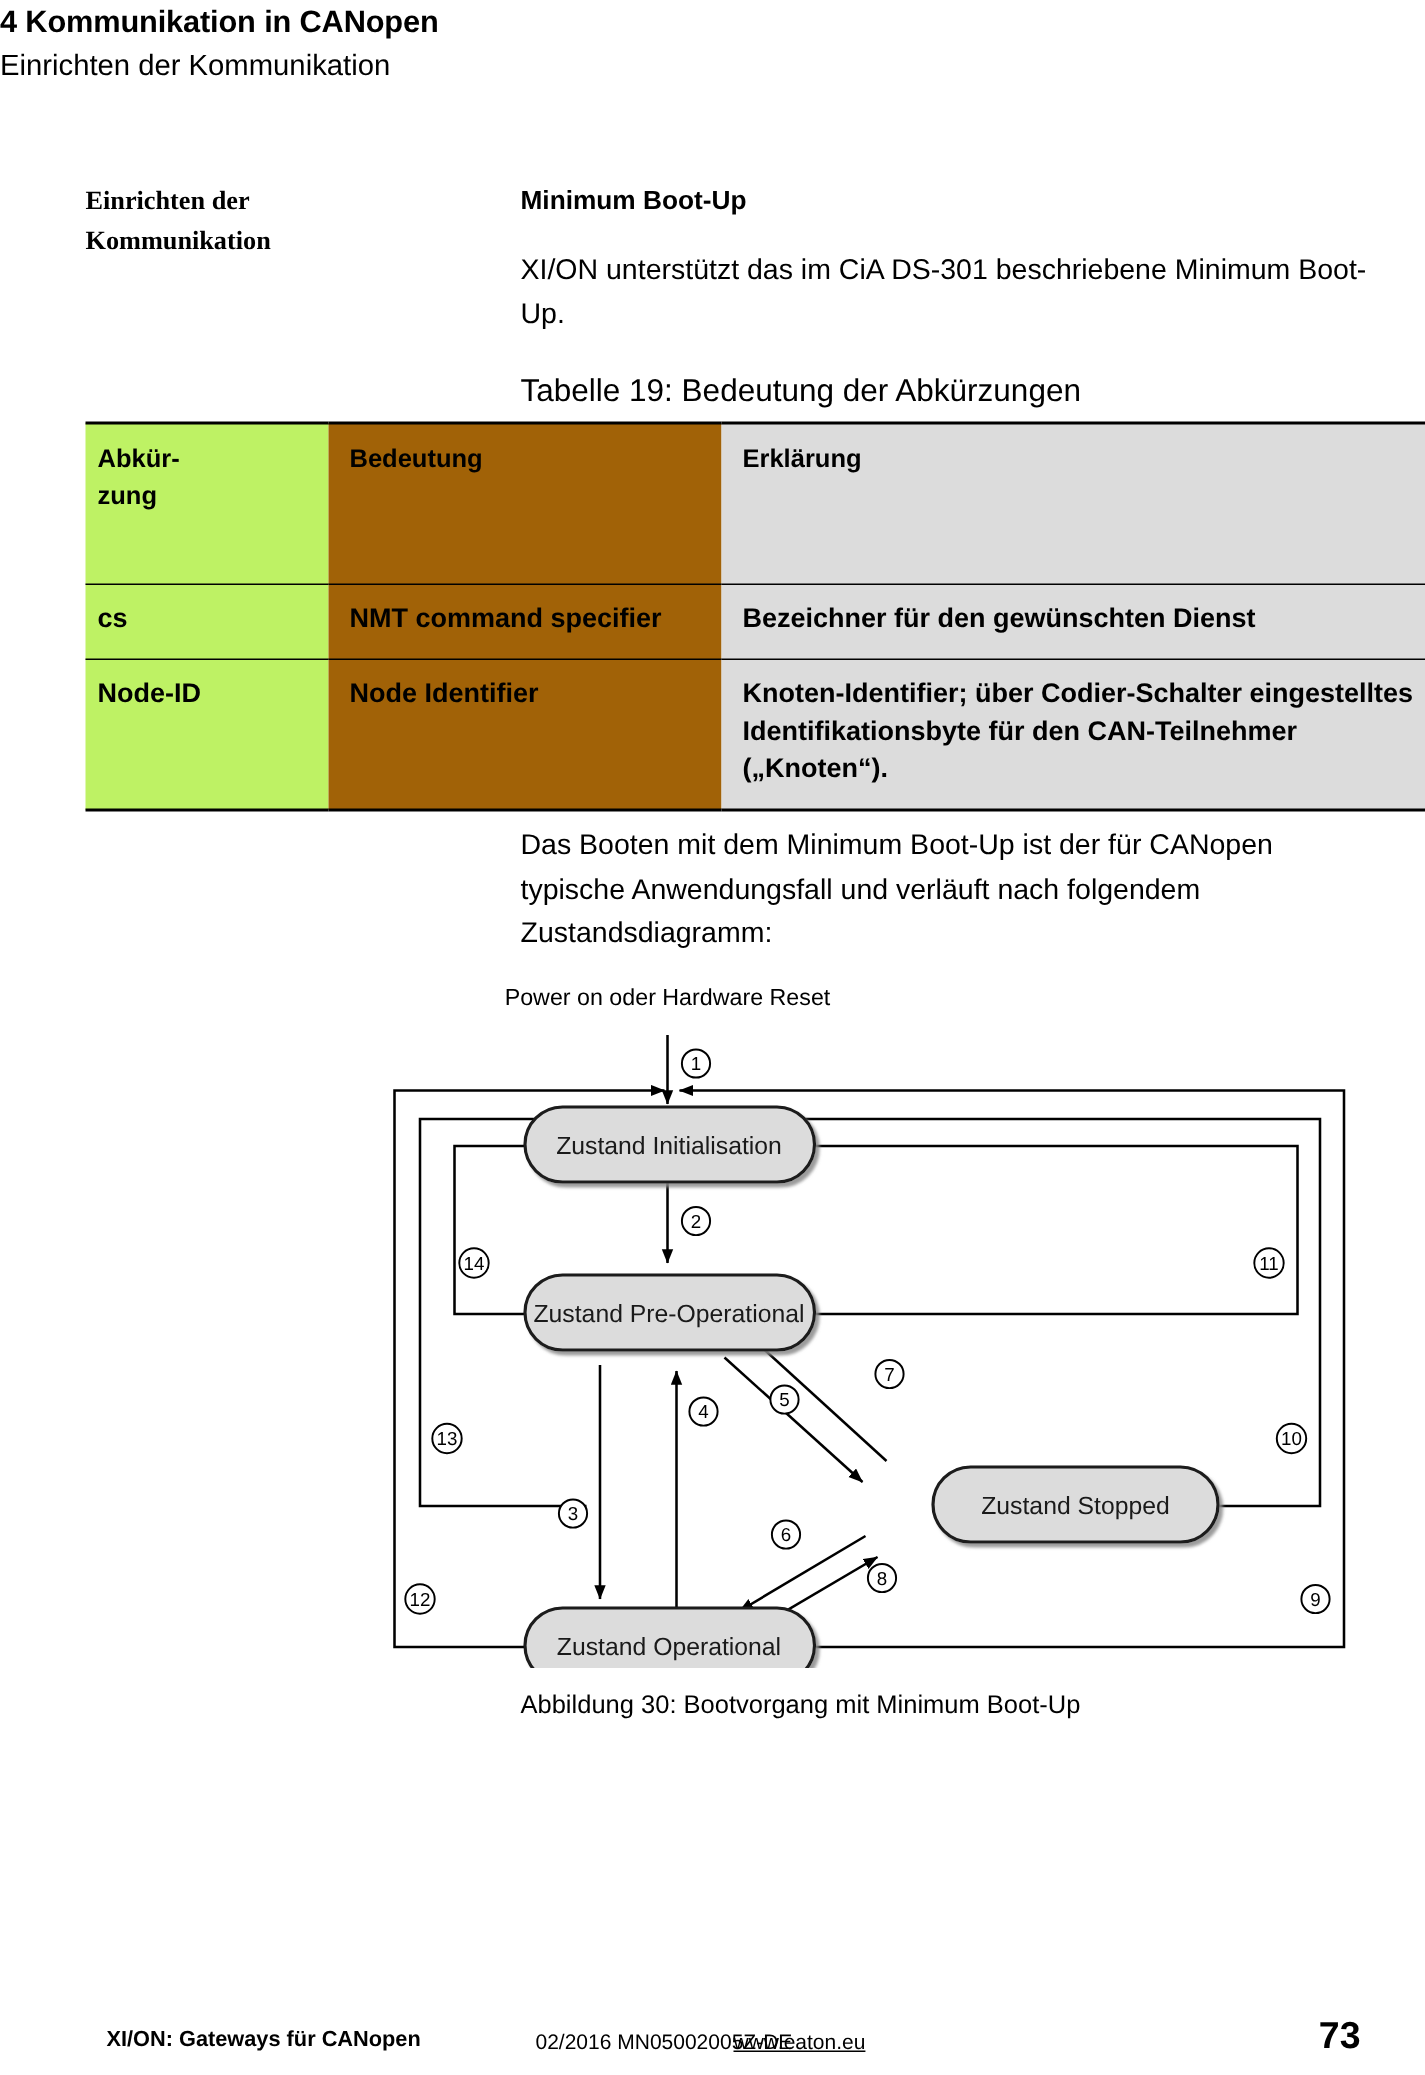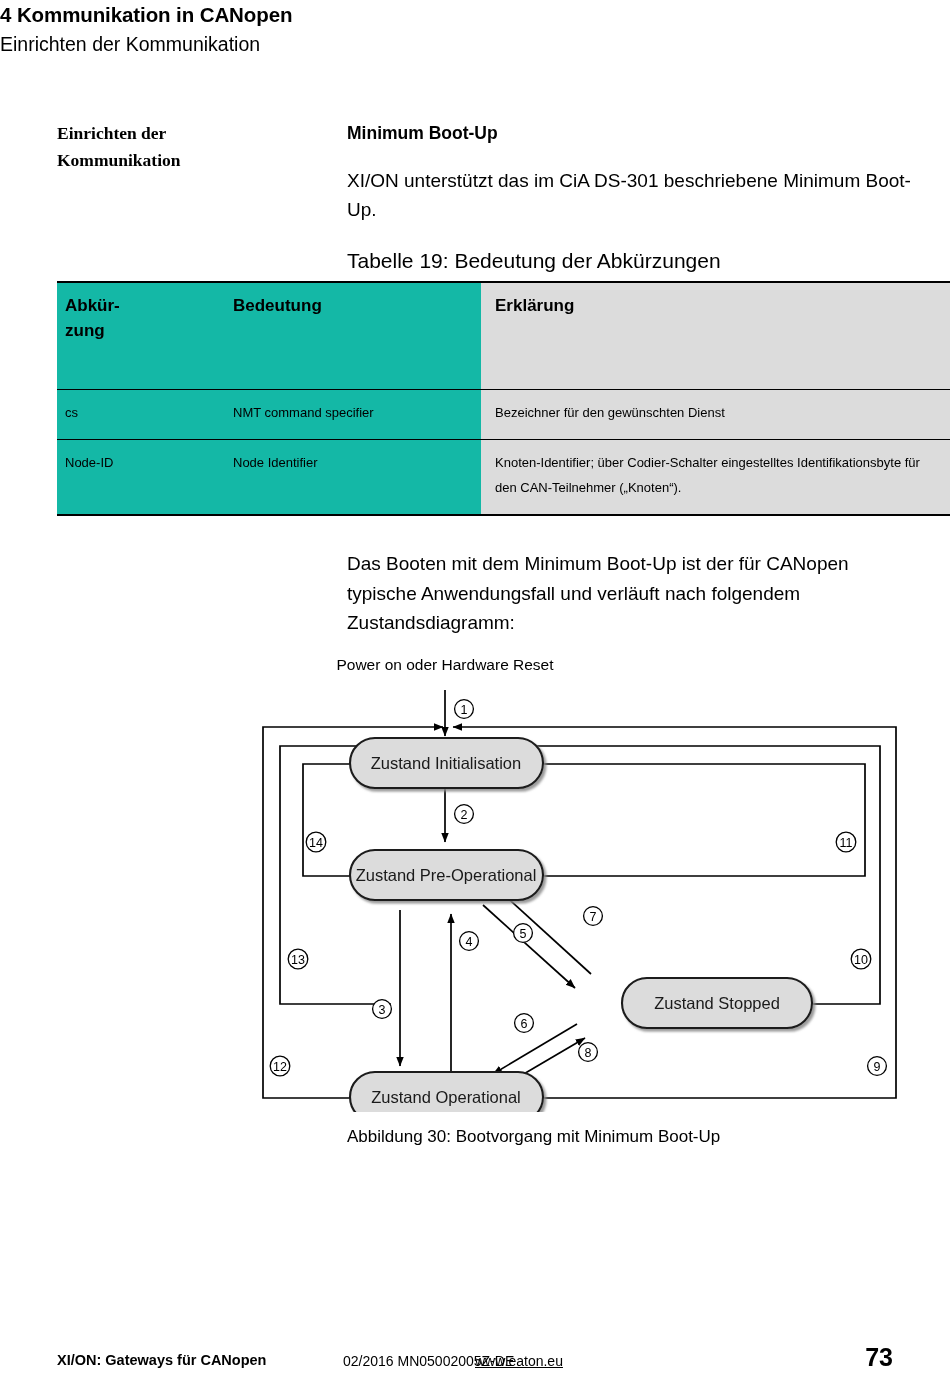--- a/index.html
+++ b/index.html
@@ -55,41 +55,41 @@
   }
 
   
   .tbl-wrap{position:absolute;left:57px;top:281px;width:836px;}
   table.t19{
     border-collapse:collapse;width:836px;
     table-layout:fixed;
   }
   table.t19 td,table.t19 th{
     vertical-align:top;text-align:left;padding:10px 8px 14px 8px;
-    font-size:13px;line-height:25px;font-weight:normal;
+    font-size:18px;line-height:25px;font-weight:bold;
   }
   table.t19 thead th{
     font-weight:bold;font-size:17px;line-height:25px;
     padding-bottom:46px;
   }
-  .t19 .c1{width:146px;background:#14b8a6;}
-  .t19 .c2{width:240px;background:#14b8a6;}
+  .t19 .c1{width:146px;background:#bef264;}
+  .t19 .c2{width:240px;background:#a16207;}
   .t19 .c3{width:450px;background:#dcdcdc;}
   .t19 .c2, .t19 .c3{padding-left:14px;}
   .t19 thead tr{border-top:2.2px solid #000;border-bottom:1.1px solid #000;}
   .t19 tbody tr.r1{border-bottom:1.1px solid #000;}
   .t19 tbody tr.r2{border-bottom:2.2px solid #000;}
   
   .t19 .c1{ box-shadow: 8px 0 0 0 #ffffff; }
 
   
   .diagram{position:absolute;left:255px;top:652px;width:650px;height:460px;}
   .diagram svg{display:block;}
   .footer{
-    position:absolute;left:57px;top:1352px;width:836px;height:26px;
+    position:absolute;left:71px;top:1352px;width:836px;height:26px;
   }
   .footer .fl{
     position:absolute;left:0;top:0;font-size:14.5px;font-weight:bold;white-space:nowrap;
   }
   .footer .fm{
     position:absolute;left:254px;top:1px;font-size:14px;white-space:nowrap;margin-left:32px;
   }
   .footer .fr{
     position:absolute;left:418px;top:1px;font-size:14px;white-space:nowrap;text-decoration:underline;
   }

